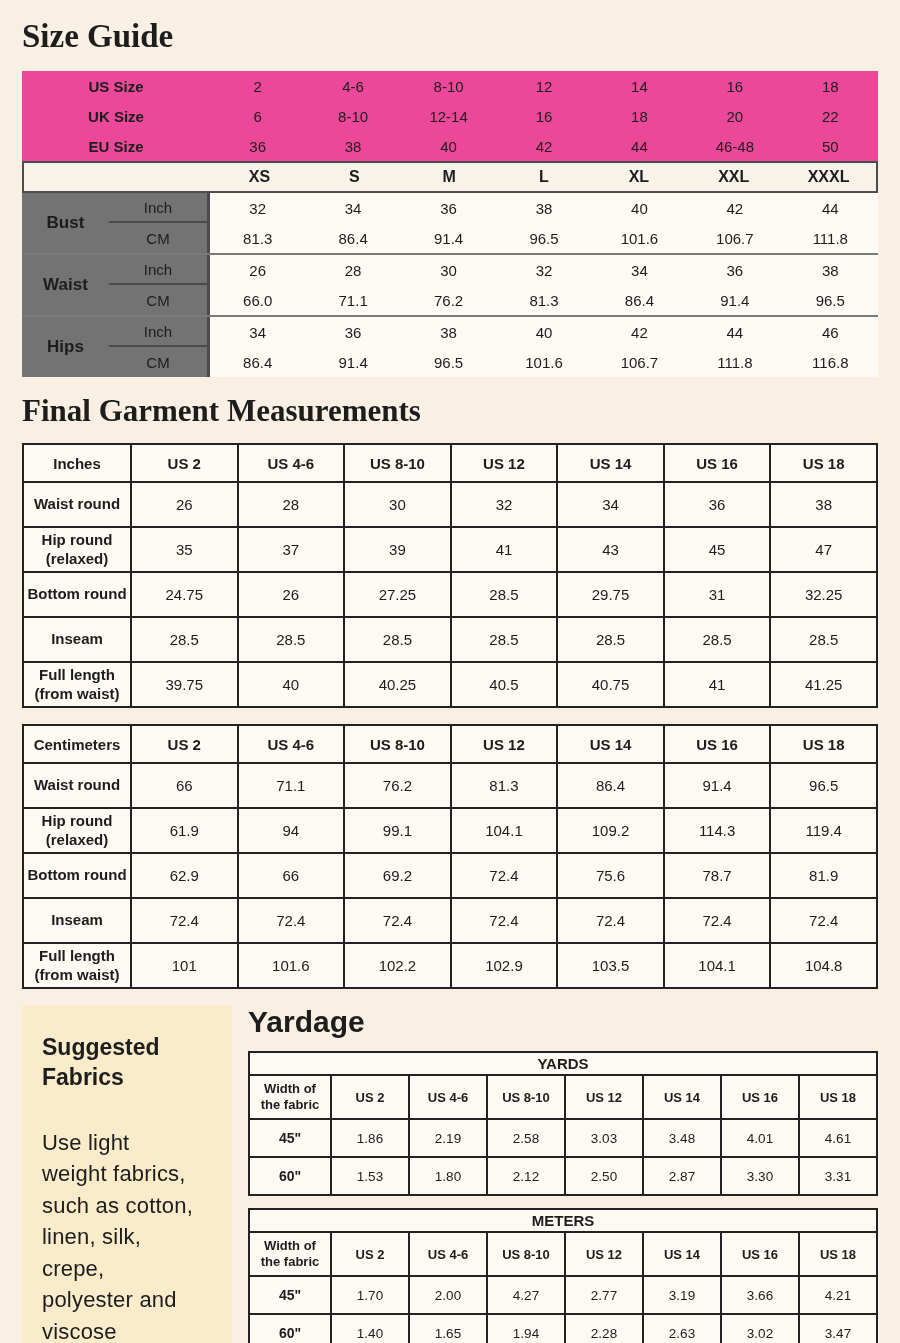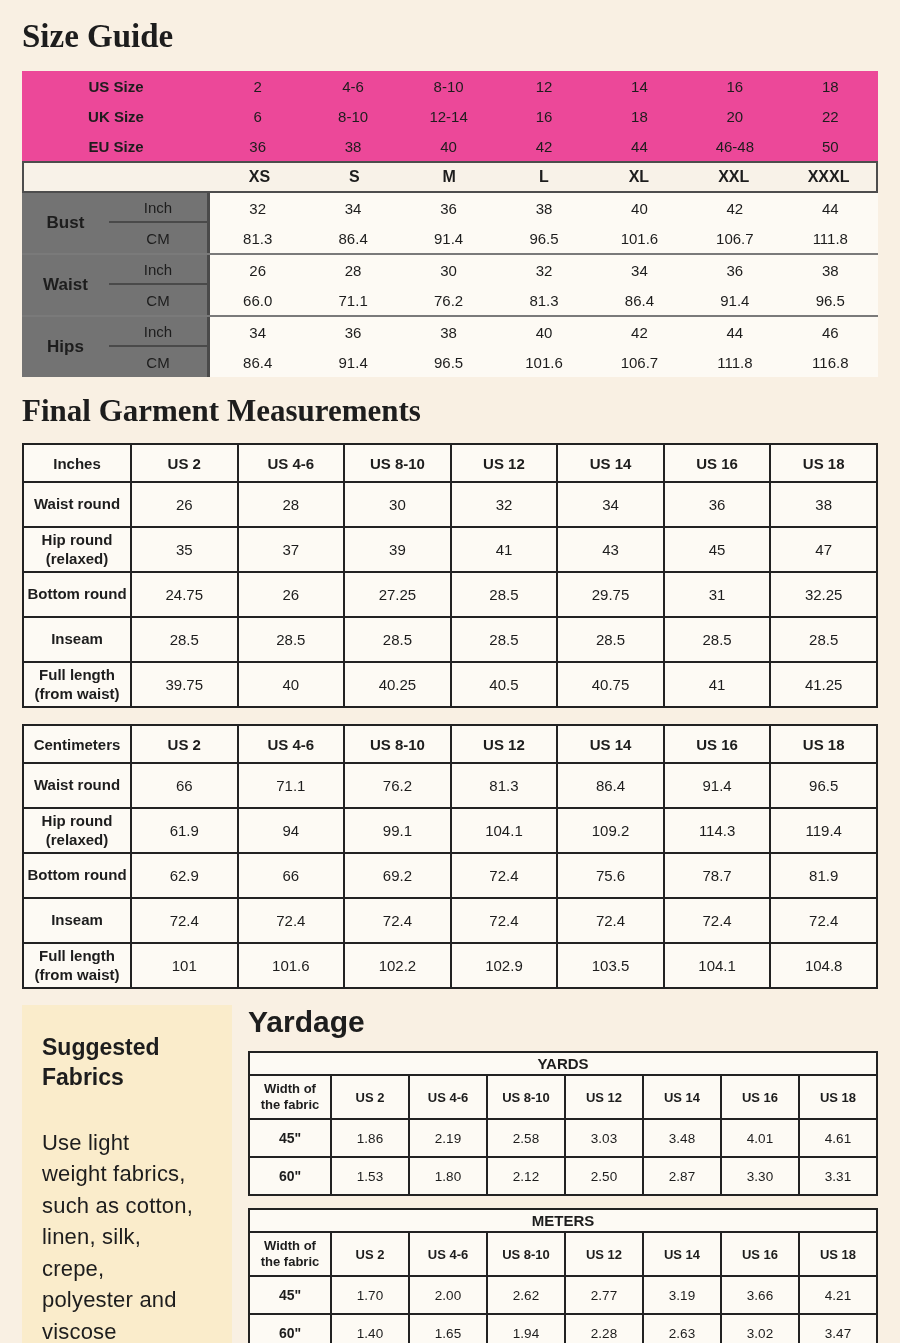--- a/index.html
+++ b/index.html
@@ -711,21 +711,21 @@
           </thead>
           <tbody>
 
               <tr>
                 <th>45"</th>
 
                   <td>1.70</td>
 
                   <td>2.00</td>
 
-                  <td>2.62</td>
+                  <td>4.27</td>
 
                   <td>2.77</td>
 
                   <td>3.19</td>
 
                   <td>3.66</td>
 
                   <td>4.21</td>
 
               </tr>

